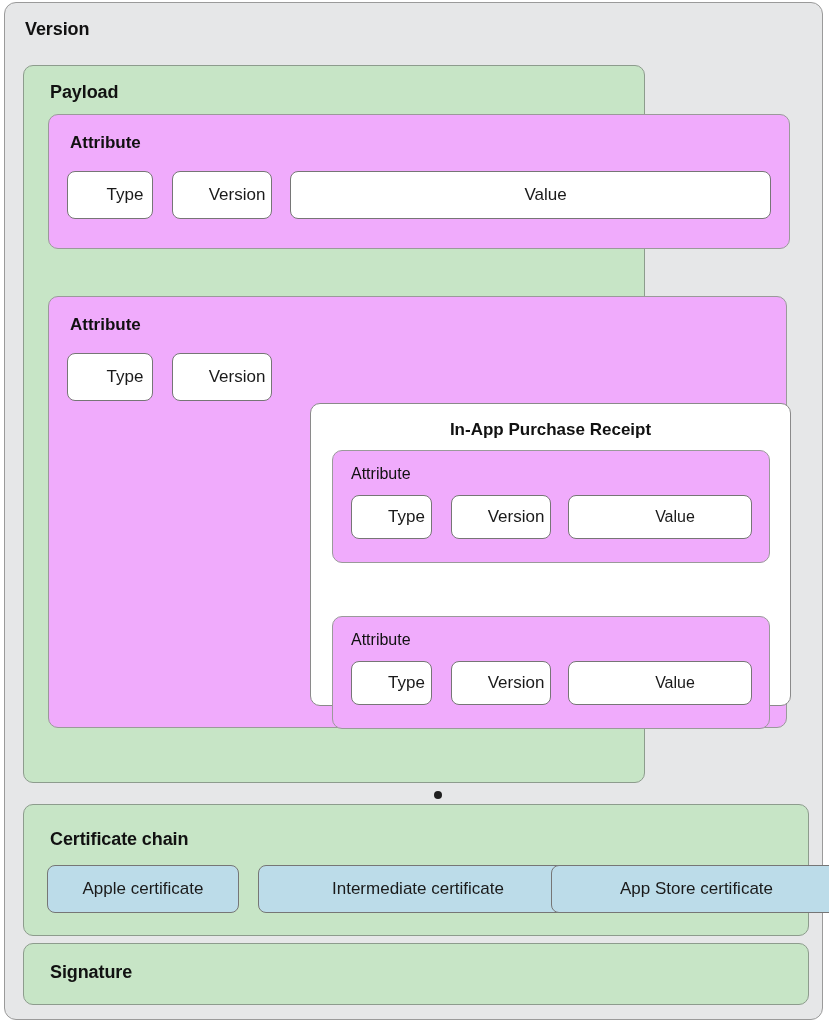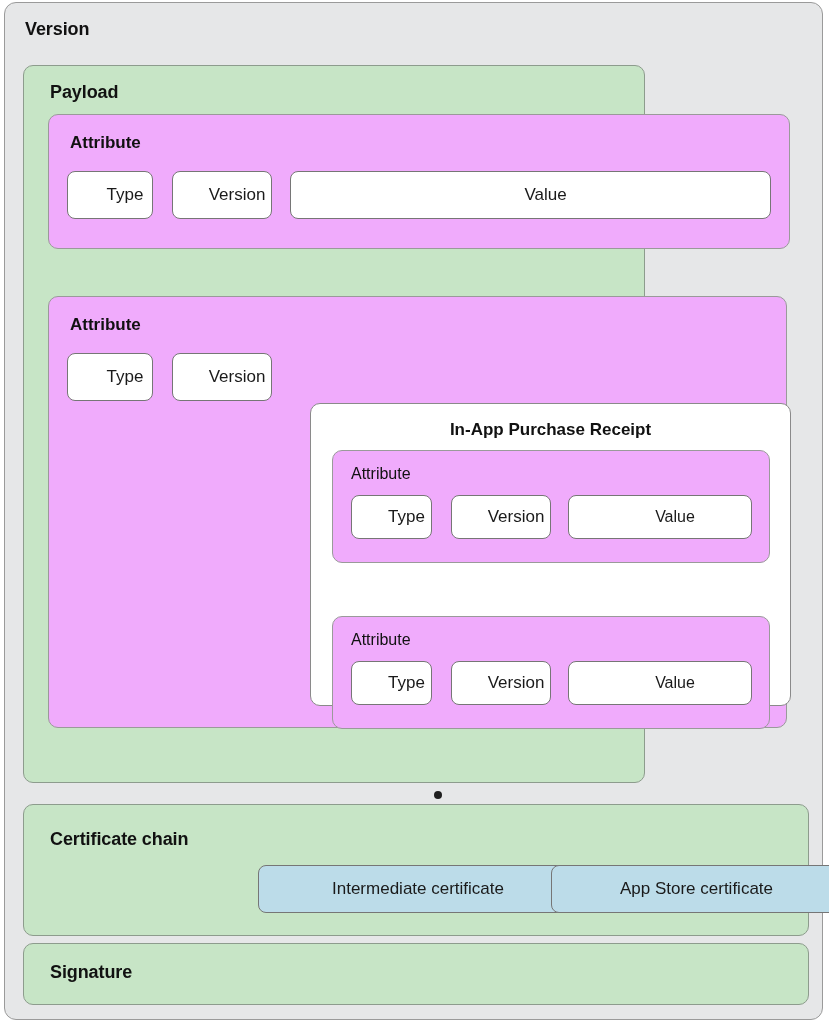--- a/index.html
+++ b/index.html
@@ -267,20 +267,21 @@
     <div class="ellipsis ellipsis-payload-2">
       <i></i>
         <i></i>
         <i></i>
     </div>
   </div>
 
   <div class="green cert-chain">
     <div class="section-title">Certificate chain</div>
 
+    <div class="cert cert-0">Apple certificate</div>
     <div class="cert cert-1">Intermediate certificate</div>
     <div class="cert cert-2">App Store certificate</div>
   </div>
 
   <div class="green signature">
     <div class="section-title">Signature</div>
   </div>
 
 </div>
 

